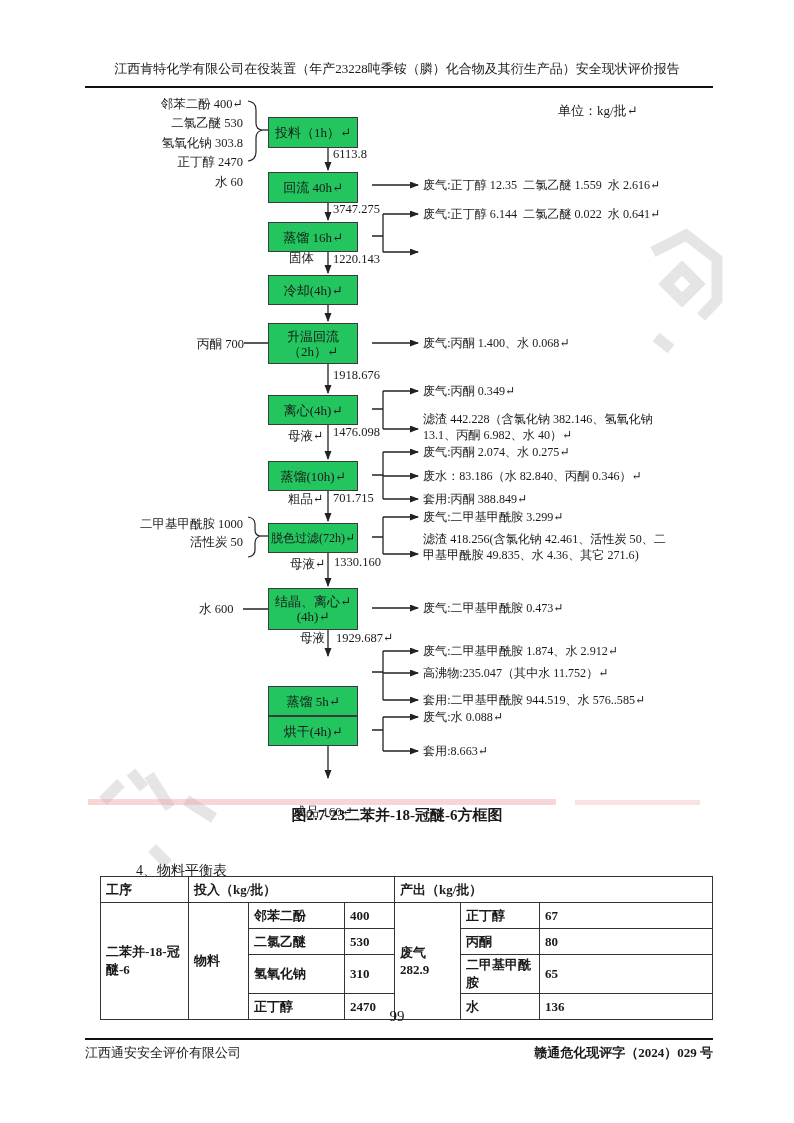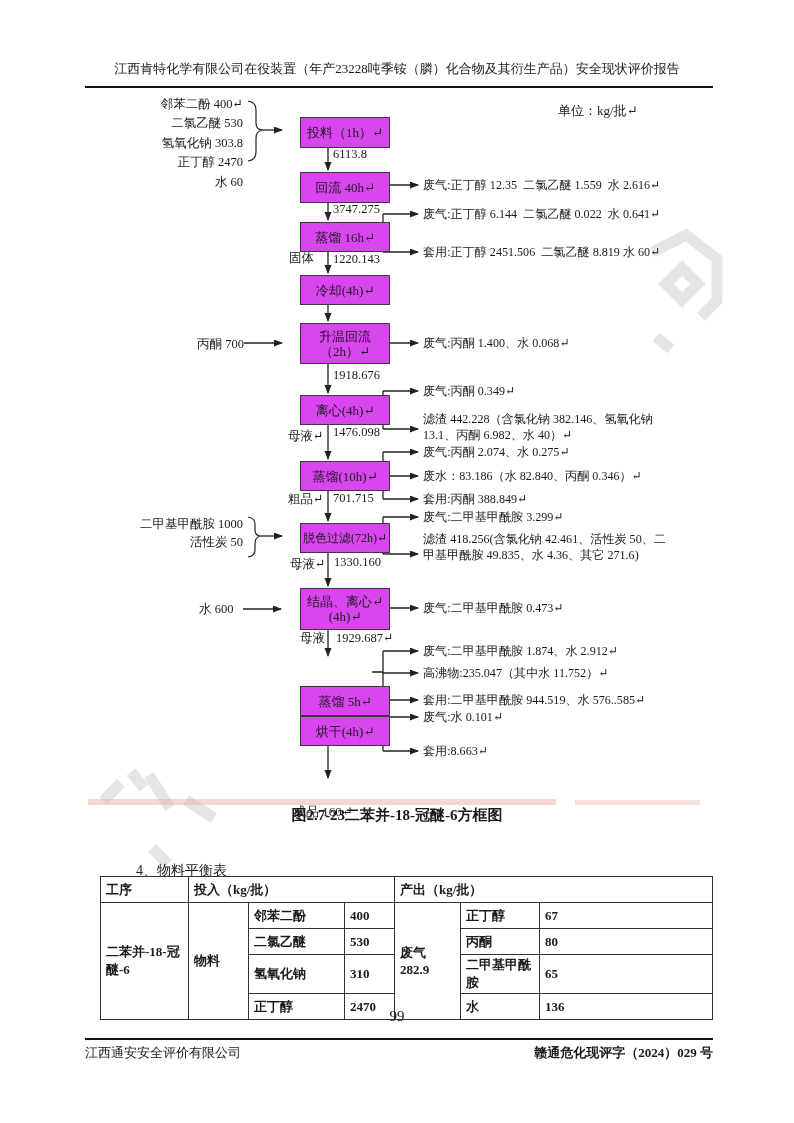--- a/index.html
+++ b/index.html
@@ -8,23 +8,23 @@
     font-family:"Liberation Serif","DejaVu Serif","DejaVu Sans",serif;
     color:#1a1a1a;overflow:hidden;
   }
   .abs{position:absolute;z-index:3;}
   svg.layer{position:absolute;left:0;top:0;z-index:2;pointer-events:none;}
   svg.wm{z-index:1;}
   .hdr{left:0;top:60px;width:100%;text-align:center;font-size:13px;letter-spacing:0px;}
   .hline{position:absolute;left:85px;top:86px;width:628px;height:2px;background:#111;z-index:3;}
   .fline{position:absolute;left:85px;top:1038px;width:628px;height:2px;background:#111;z-index:3;}
   .pbox{
-    position:absolute;left:300px;width:88px;border:1.3px solid #3a3a3a;z-index:3;
+    position:absolute;left:268px;width:88px;border:1.3px solid #3a3a3a;z-index:3;
     display:flex;align-items:center;justify-content:center;text-align:center;
-    font-size:13px;line-height:15px;white-space:pre-line;background:#d946ef;
+    font-size:13px;line-height:15px;white-space:pre-line;background:#22c55e;
   }
   .feeds{line-height:19.4px;font-size:12.5px;text-align:right;}
   .flowval{font-size:12.5px;white-space:nowrap;}
   .out{font-size:12.1px;line-height:15.5px;white-space:pre-wrap;}
   .sideinput{font-size:12.5px;white-space:nowrap;}
   .caption{left:0;top:806px;width:100%;text-align:center;font-weight:bold;font-size:15px;}
   .secttl{left:136px;top:851px;font-size:14px;margin-top:11px;}
   table.mat{
     position:absolute;left:100px;top:876px;z-index:3;border-collapse:collapse;
     table-layout:fixed;font-size:13px;font-weight:bold;
@@ -160,34 +160,33 @@
   <div class="abs flowval" style="left:333px;top:425px;">1476.098</div>
   <div class="abs flowval" style="left:288px;top:491px;">粗品↵</div>
   <div class="abs flowval" style="left:333px;top:491px;">701.715</div>
   <div class="abs flowval" style="left:290px;top:556px;">母液↵</div>
   <div class="abs flowval" style="left:334px;top:555px;">1330.160</div>
   <div class="abs flowval" style="left:300px;top:630px;">母液</div>
   <div class="abs flowval" style="left:336px;top:630px;">1929.687↵</div>
 
   <div class="abs out" style="left:423px;top:178px;">废气:正丁醇 12.35  二氯乙醚 1.559  水 2.616↵</div>
   <div class="abs out" style="left:423px;top:207px;">废气:正丁醇 6.144  二氯乙醚 0.022  水 0.641↵</div>
-  <div class="abs out" style="left:423px;top:245px;">套用:正丁醇 2451.506  二氯乙醚 8.819 水 60↵</div>
   <div class="abs out" style="left:423px;top:336px;">废气:丙酮 1.400、水 0.068↵</div>
   <div class="abs out" style="left:423px;top:384px;">废气:丙酮 0.349↵</div>
   <div class="abs out" style="left:423px;top:412px;width:242px;">滤渣 442.228（含氯化钠 382.146、氢氧化钠 13.1、丙酮 6.982、水 40）↵</div>
   <div class="abs out" style="left:423px;top:445px;">废气:丙酮 2.074、水 0.275↵</div>
   <div class="abs out" style="left:423px;top:469px;">废水：83.186（水 82.840、丙酮 0.346）↵</div>
   <div class="abs out" style="left:423px;top:492px;">套用:丙酮 388.849↵</div>
   <div class="abs out" style="left:423px;top:510px;">废气:二甲基甲酰胺 3.299↵</div>
   <div class="abs out" style="left:423px;top:532px;width:252px;">滤渣 418.256(含氯化钠 42.461、活性炭 50、二甲基甲酰胺 49.835、水 4.36、其它 271.6)</div>
   <div class="abs out" style="left:423px;top:601px;">废气:二甲基甲酰胺 0.473↵</div>
   <div class="abs out" style="left:423px;top:644px;">废气:二甲基甲酰胺 1.874、水 2.912↵</div>
   <div class="abs out" style="left:423px;top:666px;">高沸物:235.047（其中水 11.752）↵</div>
   <div class="abs out" style="left:423px;top:693px;">套用:二甲基甲酰胺 944.519、水 576..585↵</div>
-  <div class="abs out" style="left:423px;top:710px;">废气:水 0.101↵</div>
+  <div class="abs out" style="left:423px;top:710px;">废气:水 0.088↵</div>
   <div class="abs out" style="left:423px;top:744px;">套用:8.663↵</div>
 
   <div class="abs" style="left:293px;top:782px;font-size:13px;margin-top:21px;">成品 160↵</div>
 
   <div class="abs caption">图2.7-23二苯并-18-冠醚-6方框图</div>
   <div class="abs secttl">4、物料平衡表</div>
 
   <table class="mat">
     <colgroup>
       <col style="width:88px">

